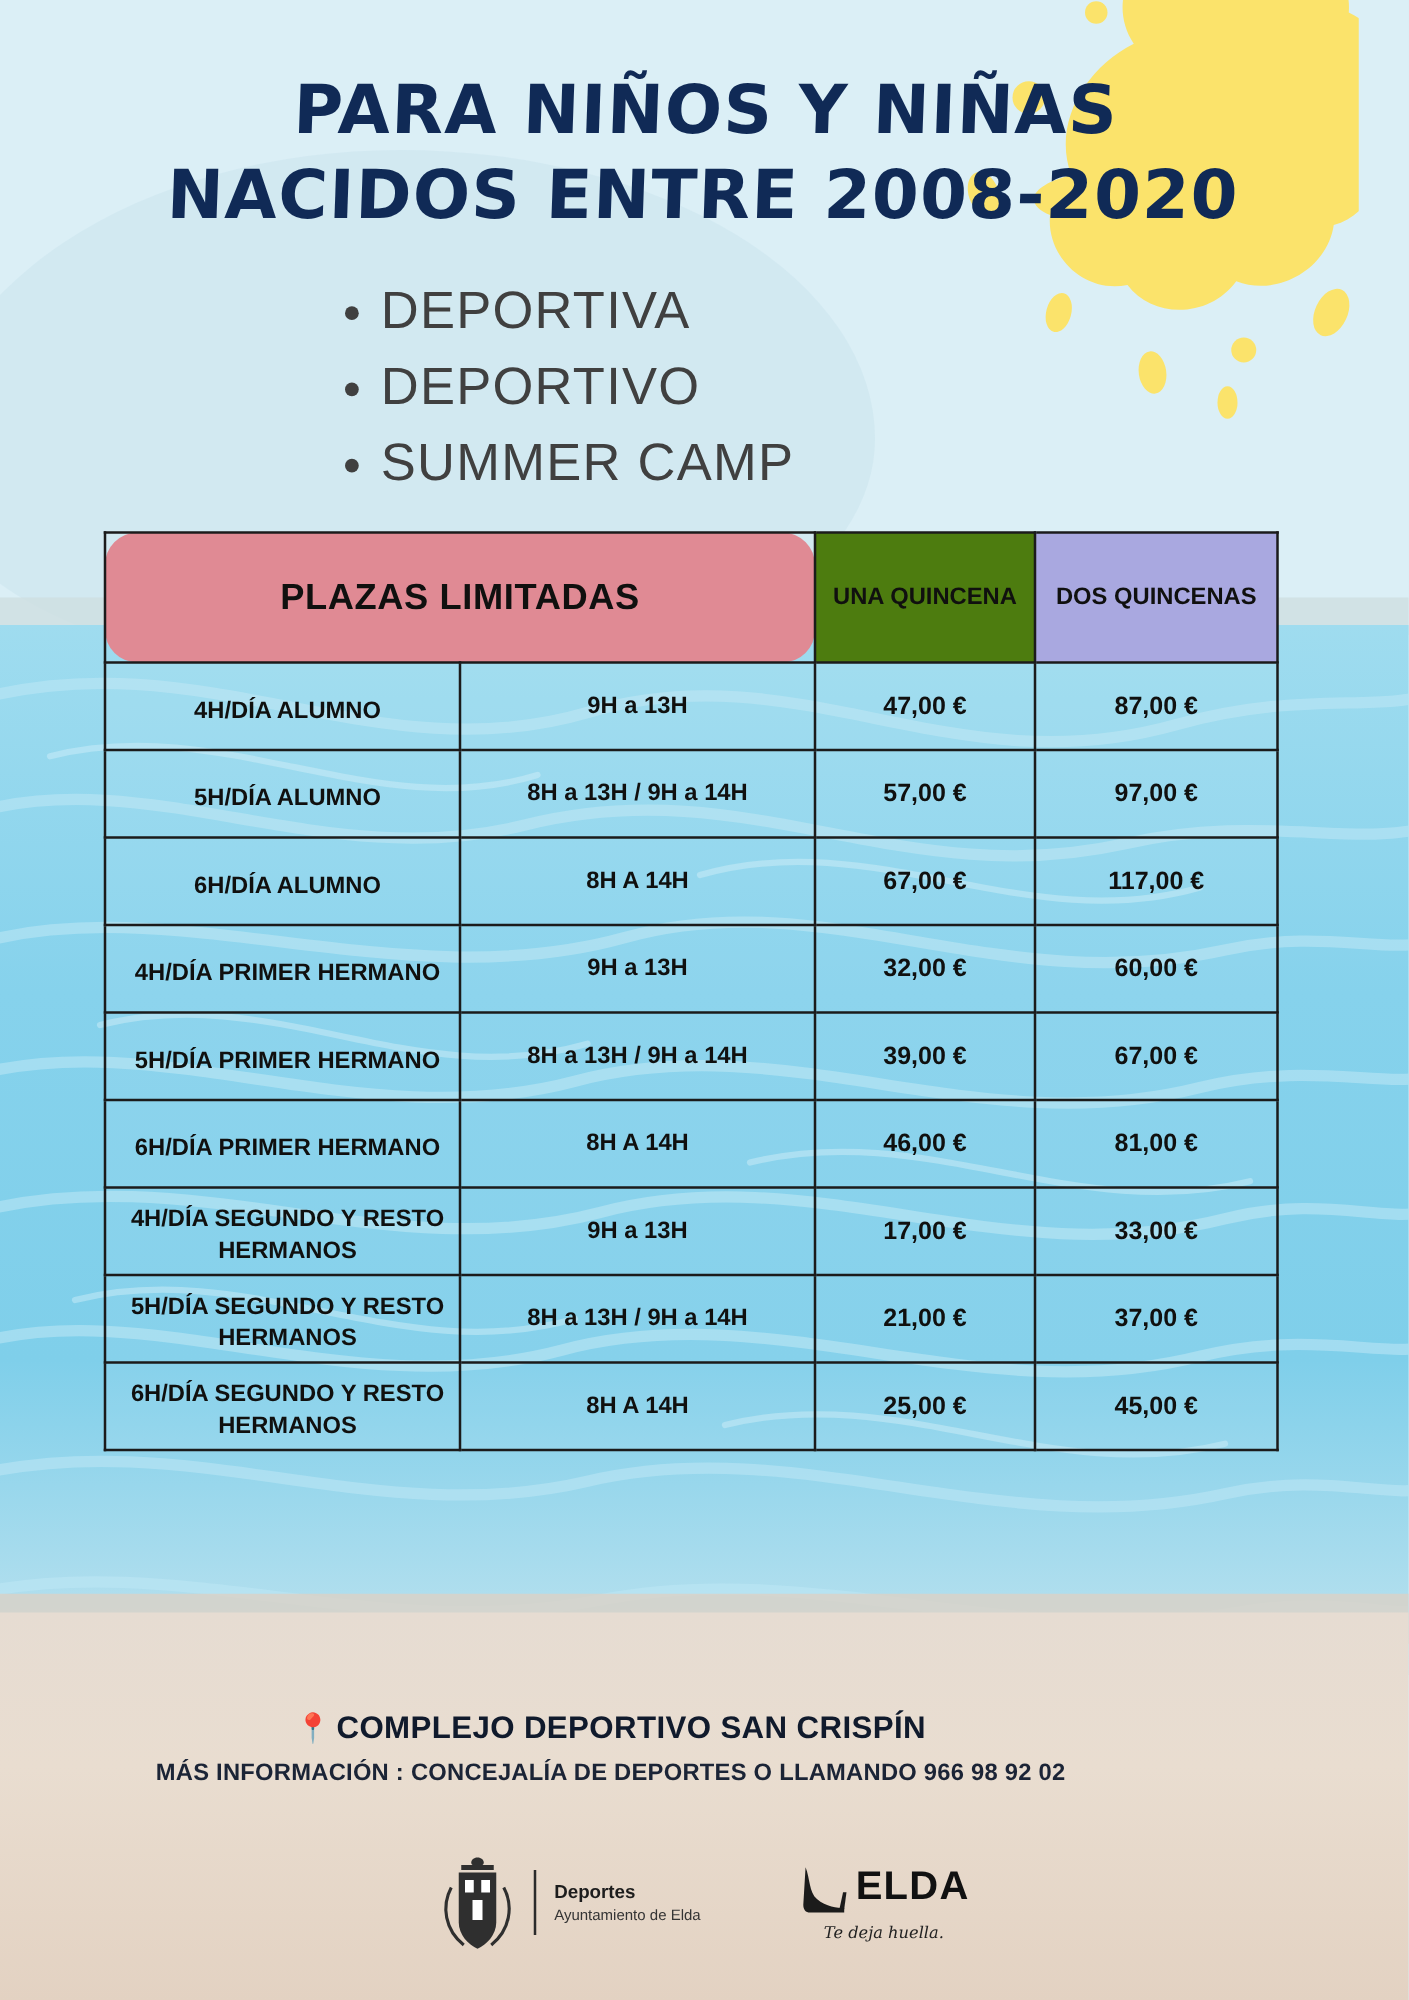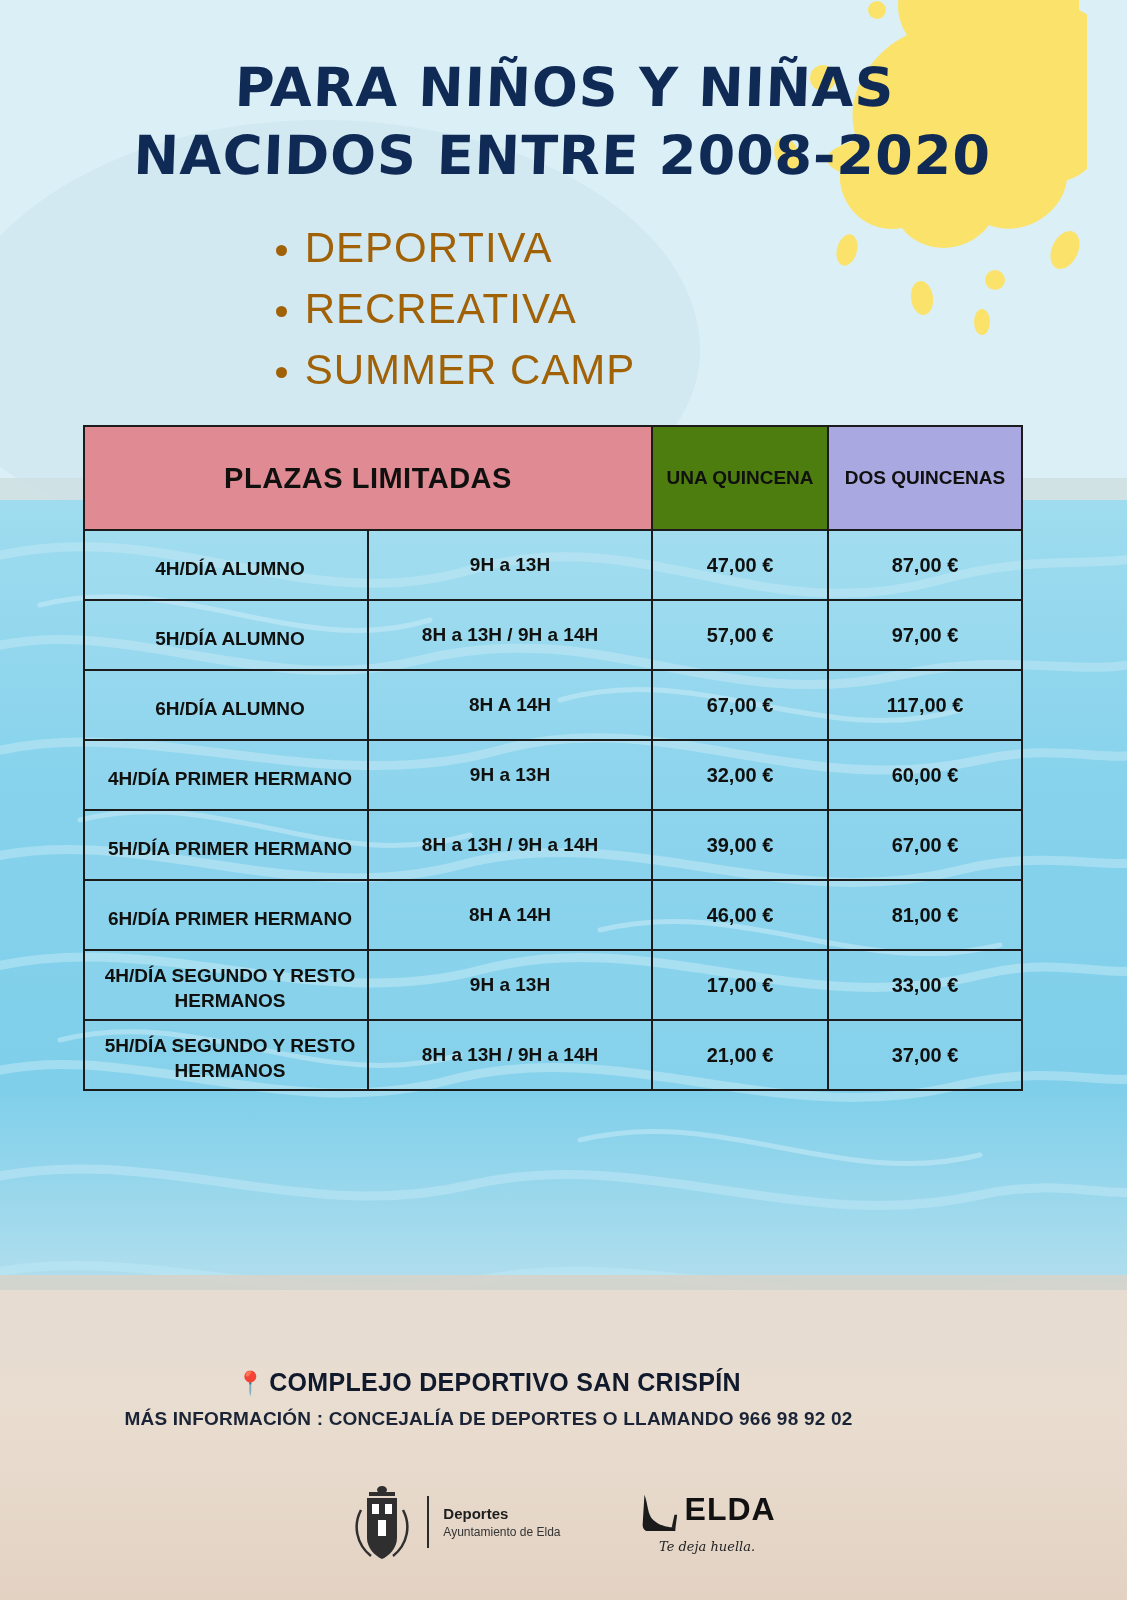--- a/index.html
+++ b/index.html
@@ -84,21 +84,21 @@
     text-transform: uppercase;
     transform: skewX(-2deg);
   }
   .headline .l2 { display: block; }
 
   .bullets {
     position: absolute;
     left: 0; top: 218px;
     width: 900px;
     text-align: center;
-    color: #a16207;
+    color: #404040;
   }
   .bullets ul {
     display: inline-block;
     margin: 0;
     padding: 0 0 0 40px;
     list-style: disc;
     text-align: left;
   }
   .bullets li {
     font-size: 42px;
@@ -120,20 +120,21 @@
     border: 2px solid #1b1b1b;
     text-align: center;
     font-weight: bold;
     color: #10100f;
   }
   .hdr-main {
     background: #e08a94;
     font-size: 29px;
     height: 100px;
     letter-spacing: .5px;
+    border-radius: 26px;
   }
   .hdr-one {
     background: #4d7c0f;
     font-size: 19px;
     line-height: 1.25;
     width: 172px;
   }
   .hdr-two {
     background: #a9a8e0;
     font-size: 19px;
@@ -274,21 +275,21 @@
 <div class="bg-sand"></div>
 
 <div class="headline">
   <span class="l1">PARA NIÑOS Y NIÑAS</span>
   <span class="l2">NACIDOS  ENTRE 2008-2020</span>
 </div>
 
 <div class="bullets">
   <ul>
     <li>DEPORTIVA</li>
-    <li>RECREATIVA</li>
+    <li>DEPORTIVO</li>
     <li>SUMMER CAMP</li>
   </ul>
 </div>
 
 <table class="price-table">
   <thead>
     <tr>
       <th class="hdr-main" colspan="2">PLAZAS LIMITADAS</th>
       <th class="hdr-one">UNA QUINCENA</th>
       <th class="hdr-two">DOS QUINCENAS</th>
@@ -335,20 +336,26 @@
       <td class="cell-label">4H/DÍA SEGUNDO Y RESTO HERMANOS</td>
       <td class="cell-time">9H a 13H</td>
       <td class="cell-price">17,00 €</td>
       <td class="cell-price">33,00 €</td>
     </tr>
     <tr>
       <td class="cell-label">5H/DÍA SEGUNDO Y RESTO HERMANOS</td>
       <td class="cell-time">8H a 13H / 9H a 14H</td>
       <td class="cell-price">21,00 €</td>
       <td class="cell-price">37,00 €</td>
+    </tr>
+    <tr>
+      <td class="cell-label">6H/DÍA SEGUNDO Y RESTO HERMANOS</td>
+      <td class="cell-time">8H A 14H</td>
+      <td class="cell-price">25,00 €</td>
+      <td class="cell-price">45,00 €</td>
     </tr>
   </tbody>
 </table>
 
 <div class="footer">
   <div class="footer-line1">
     <span class="pin">📍</span><span>COMPLEJO DEPORTIVO SAN CRISPÍN</span>
   </div>
   <div class="footer-line2">MÁS INFORMACIÓN : CONCEJALÍA DE DEPORTES O LLAMANDO 966 98 92 02</div>
 </div>

